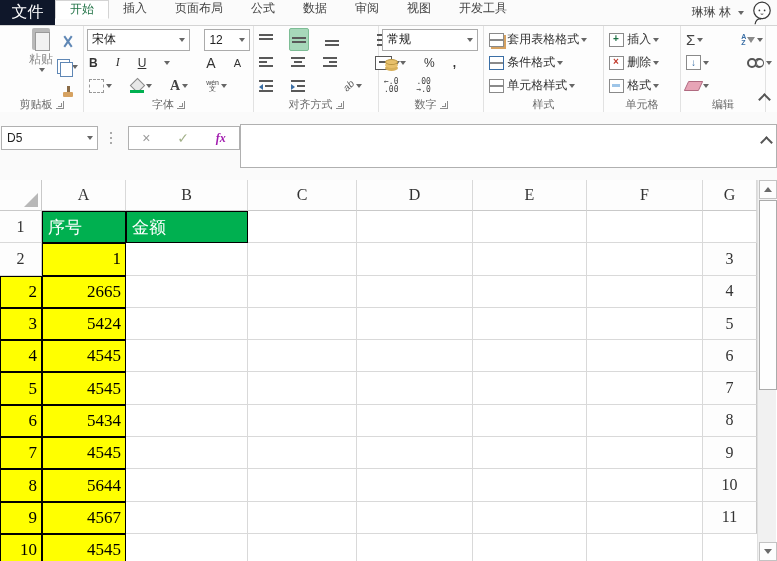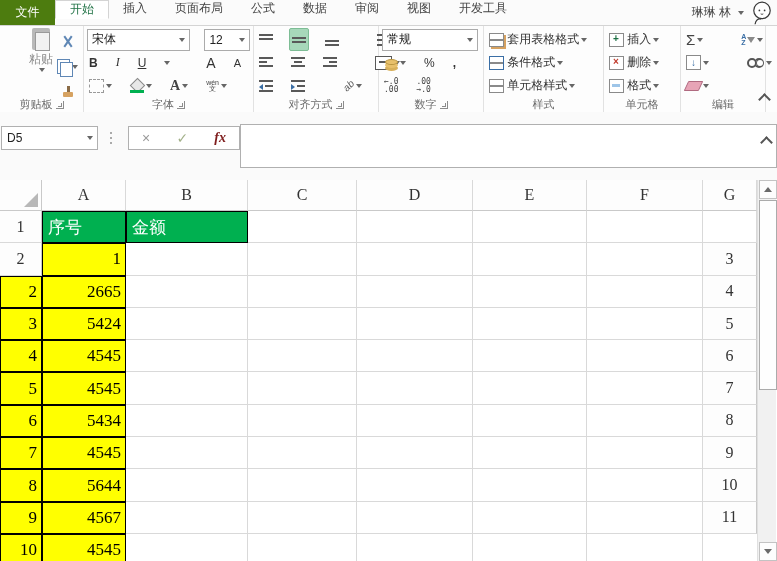--- a/index.html
+++ b/index.html
@@ -1,21 +1,21 @@
 <!DOCTYPE html>
 <html><head>
 <meta charset="utf-8">
 <style>
   html,body{margin:0;padding:0;background:#fff;}
   .app{position:relative;width:777px;height:561px;overflow:hidden;background:#fff;
        font-family:"Liberation Sans",sans-serif;color:#333;-webkit-font-smoothing:antialiased;}
   
   .tabbar{position:absolute;top:0;left:0;right:0;height:25px;background:#fbfbfb;
           border-bottom:1px solid #d4d4d4;display:flex;align-items:stretch;}
-  .file-tab{width:55px;background:#4d7c0f;color:#fff;font-size:12px;display:flex;
+  .file-tab{width:55px;background:#0f172a;color:#fff;font-size:16px;display:flex;
             align-items:center;justify-content:center;cursor:default;}
   .tab{padding:0 14px;font-size:12px;color:#444;display:flex;align-items:center;}
   .tab.active{background:#fff;color:#217346;border:1px solid #d4d4d4;border-bottom:1px solid #fff;
               margin-bottom:-1px;}
   .user-area{margin-left:auto;display:flex;align-items:center;font-size:12px;color:#444;
              gap:5px;padding-right:2px;}
   .avatar{width:26px;height:26px;flex:0 0 auto;}
   
   .ribbon{position:absolute;top:26px;left:0;right:0;height:86px;background:#fdfdfd;
           border-bottom:1px solid #cfcfcf;display:flex;}
@@ -116,21 +116,21 @@
           border-bottom:1px solid #e4e4e4;}
   .namebox{position:absolute;left:1px;top:14px;width:90px;height:22px;background:#fff;
            border:1px solid #b0b0b0;display:flex;align-items:center;font-size:12px;color:#222;
            padding-left:5px;}
   .namebox .tri{margin-left:auto;margin-right:4px;}
   .vdots{position:absolute;left:110px;top:20px;width:2px;height:12px;
          background:repeating-linear-gradient(#aaa 0 2px,transparent 2px 5px);}
   .fxbox{position:absolute;left:128px;top:14px;width:110px;height:22px;background:#fff;
          border:1px solid #b0b0b0;display:flex;align-items:center;justify-content:space-around;}
   .fx-x{color:#9a9a9a;font-size:14px;} .fx-check{color:#a3b18a;font-size:14px;}
-  .fx-fx{font-family:"Liberation Serif",serif;font-style:italic;font-weight:bold;font-size:14px;color:#7f1d1d;}
+  .fx-fx{font-family:"Liberation Serif",serif;font-style:italic;font-weight:bold;font-size:12px;color:#a21caf;}
   .fbar{position:absolute;left:240px;top:12px;right:0;height:42px;background:#fff;
         border:1px solid #b0b0b0;}
   .fbar-chev{position:absolute;right:6px;top:26px;}
   
   .sheet{position:absolute;top:180px;left:0;width:757px;height:381px;background:#fff;
          display:grid;grid-template-columns:42px 84px 122px 109px 116px 114px 116px 54px;
          grid-template-rows:31px repeat(11,32.3px);
          font-family:"Liberation Serif","DejaVu Serif",serif;}
   .corner{background:#fdfdfd;border-right:1px solid #c9c9c9;border-bottom:1px solid #c9c9c9;position:relative;}
   .corner:after{content:"";position:absolute;right:3px;bottom:3px;width:0;height:0;

